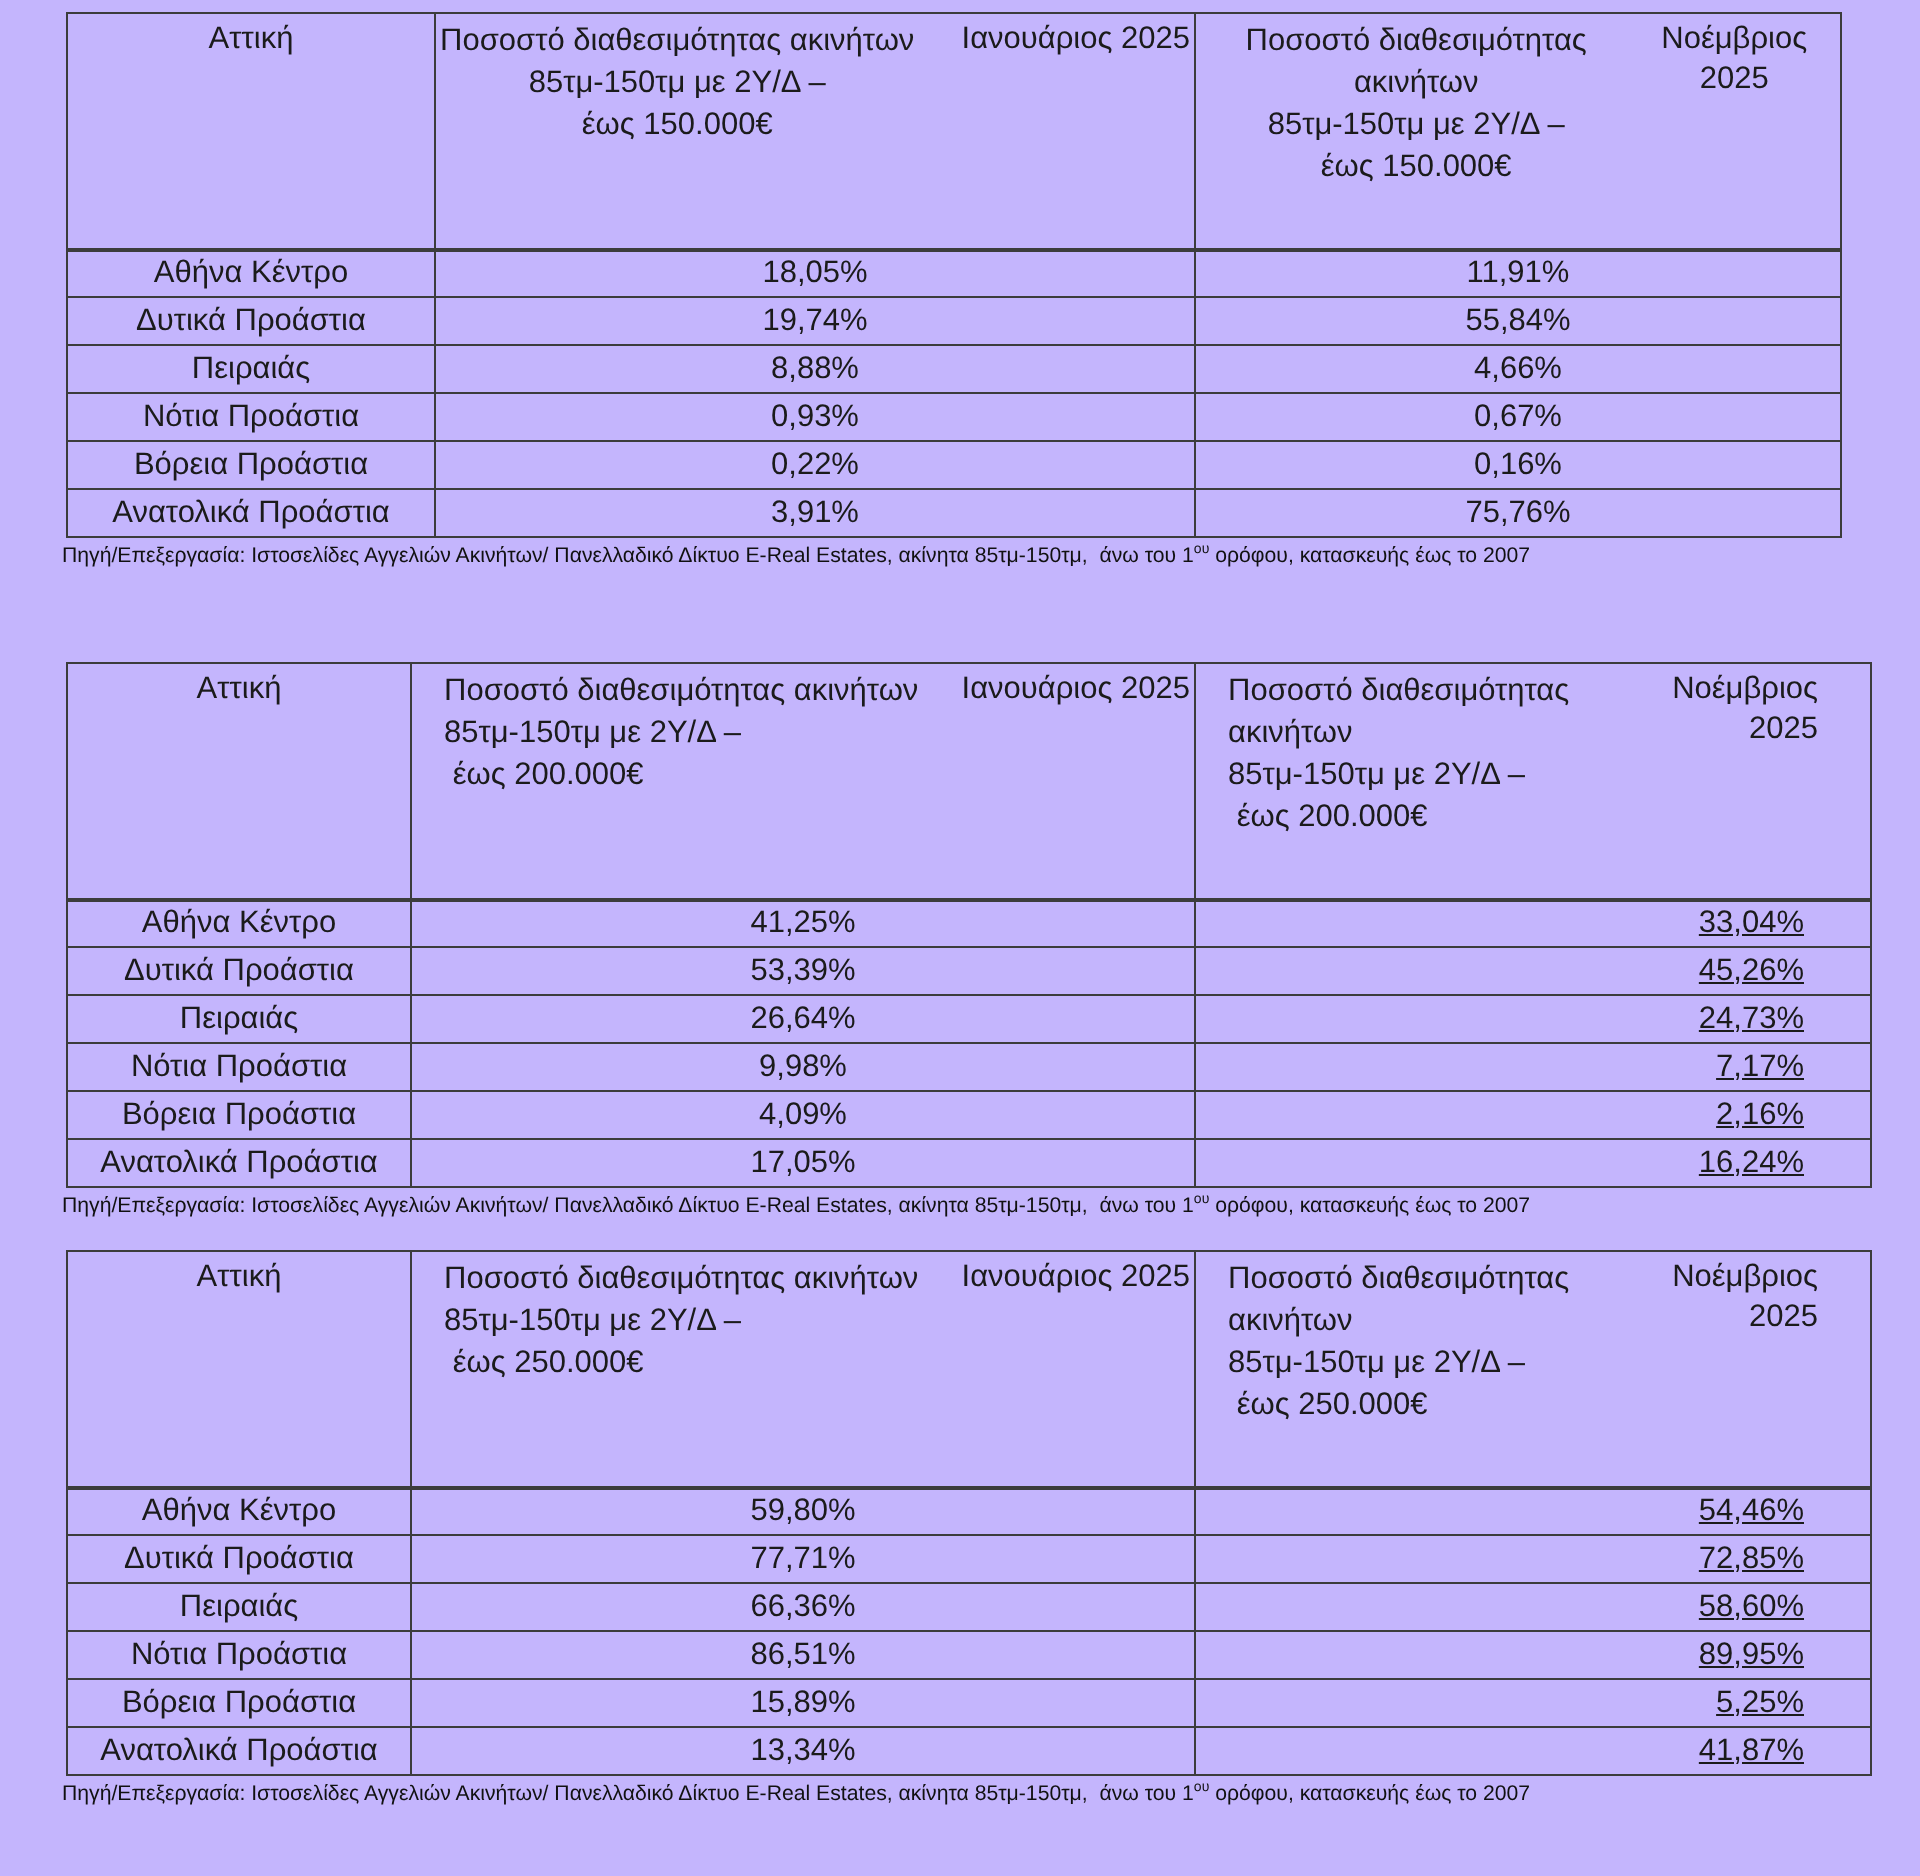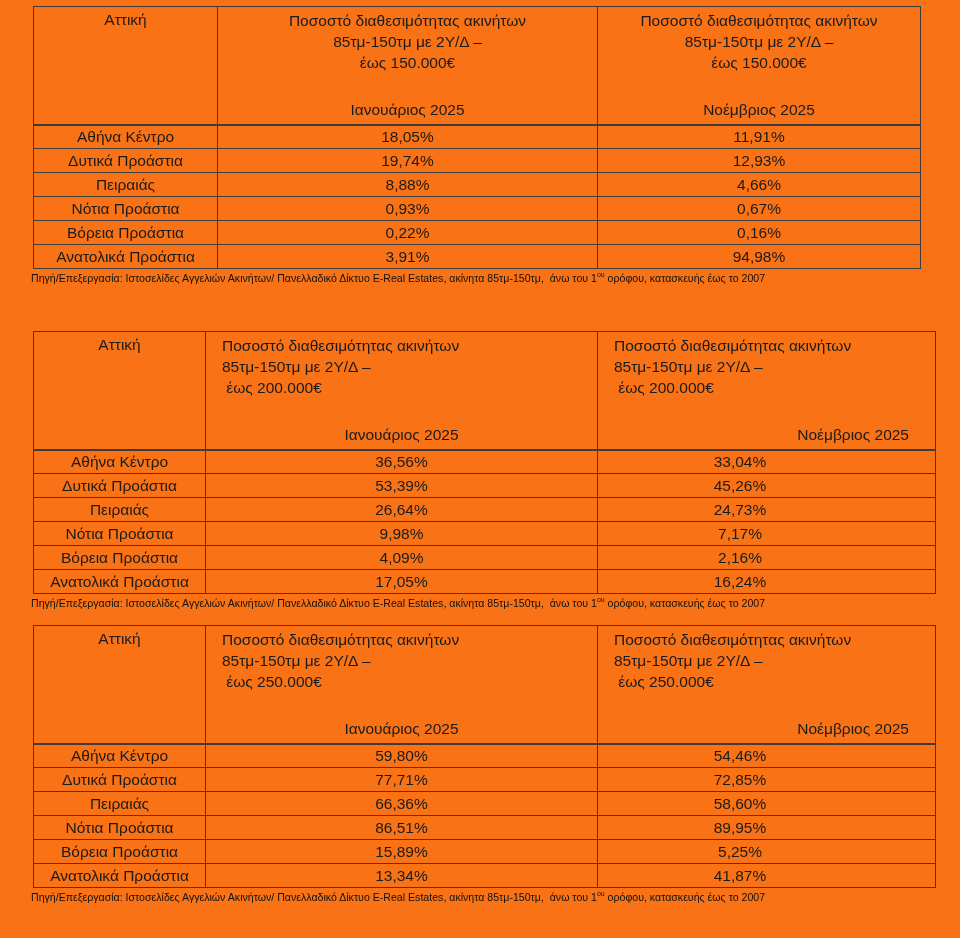--- a/index.html
+++ b/index.html
@@ -7,21 +7,21 @@
     padding: 0;
     background: #ffffff;
     font-family: "Liberation Sans", "DejaVu Sans", sans-serif;
     color: #1b1b1b;
   }
   .page {
     width: 960px;
     height: 938px;
     box-sizing: border-box;
     padding: 6px 0 0 33px;
-    background: #f97316;
+    background: #c4b5fd;
     overflow: hidden;
   }
   section.table-block { margin: 0; }
   section.table-block.s1 { margin-bottom: 46px; }
   section.table-block.s2 { margin-bottom: 15px; }
 
   table.avail {
     border-collapse: collapse;
     table-layout: fixed;
   }
@@ -42,21 +42,21 @@
     box-sizing: border-box;
   }
   table.avail thead th {
     height: 118px;
     vertical-align: top;
     padding: 3px 2px 0 2px;
     border-bottom-width: 2.2px;
   }
   .hdr-wrap {
     display: flex;
-    flex-direction: column;
+    flex-direction: row;
     justify-content: space-between;
     height: 110px;
     padding-bottom: 2px;
   }
   .hdr-title {
     white-space: pre-wrap;
     line-height: 21px;
   }
   .hdr-month { line-height: 20px; }
 
@@ -74,21 +74,21 @@
     text-align: center;
     padding-top: 1px;
   }
 
   table.avail td {
     height: 24px;
     padding: 0 2px;
     text-align: center;
     line-height: 18px;
   }
-  .variant-b td.c3 { padding-right: 55px; }
+  .variant-b td.c3 { text-align: right; padding-right: 33px; text-decoration: underline; }
 
   p.source {
     margin: 3px 0 0 -2px;
     font-size: 10.6px;
     line-height: 13px;
     color: #111111;
   }
   p.source .src-label { font-weight: normal; }
   p.source span { white-space: pre-wrap; }
   p.source sup {
@@ -135,21 +135,21 @@
       <tbody>
   <tr>
     <td class="c1">Αθήνα Κέντρο</td>
     <td class="c2">18,05%</td>
     <td class="c3">11,91%</td>
   </tr>
 
   <tr>
     <td class="c1">Δυτικά Προάστια</td>
     <td class="c2">19,74%</td>
-    <td class="c3">12,93%</td>
+    <td class="c3">55,84%</td>
   </tr>
 
   <tr>
     <td class="c1">Πειραιάς</td>
     <td class="c2">8,88%</td>
     <td class="c3">4,66%</td>
   </tr>
 
   <tr>
     <td class="c1">Νότια Προάστια</td>
@@ -159,21 +159,21 @@
 
   <tr>
     <td class="c1">Βόρεια Προάστια</td>
     <td class="c2">0,22%</td>
     <td class="c3">0,16%</td>
   </tr>
 
   <tr>
     <td class="c1">Ανατολικά Προάστια</td>
     <td class="c2">3,91%</td>
-    <td class="c3">94,98%</td>
+    <td class="c3">75,76%</td>
   </tr>
 </tbody>
     </table>
     <p class="source"><span class="src-label">Πηγή/Επεξεργασία:</span><span> Ιστοσελίδες Αγγελιών Ακινήτων/ Πανελλαδικό Δίκτυο E-Real Estates, ακίνητα 85τμ-150τμ,  άνω του 1</span><sup>ου</sup><span> ορόφου, κατασκευής έως το 2007</span></p>
   </section>
 
   <section class="table-block variant-b s2">
     <table class="avail">
       <colgroup>
         <col class="c1">
@@ -199,21 +199,21 @@
 85τμ-150τμ με 2Υ/Δ –
  έως 200.000€</div>
               <div class="hdr-month">Νοέμβριος 2025</div>
             </div>
           </th>
         </tr>
       </thead>
       <tbody>
   <tr>
     <td class="c1">Αθήνα Κέντρο</td>
-    <td class="c2">36,56%</td>
+    <td class="c2">41,25%</td>
     <td class="c3">33,04%</td>
   </tr>
 
   <tr>
     <td class="c1">Δυτικά Προάστια</td>
     <td class="c2">53,39%</td>
     <td class="c3">45,26%</td>
   </tr>
 
   <tr>

